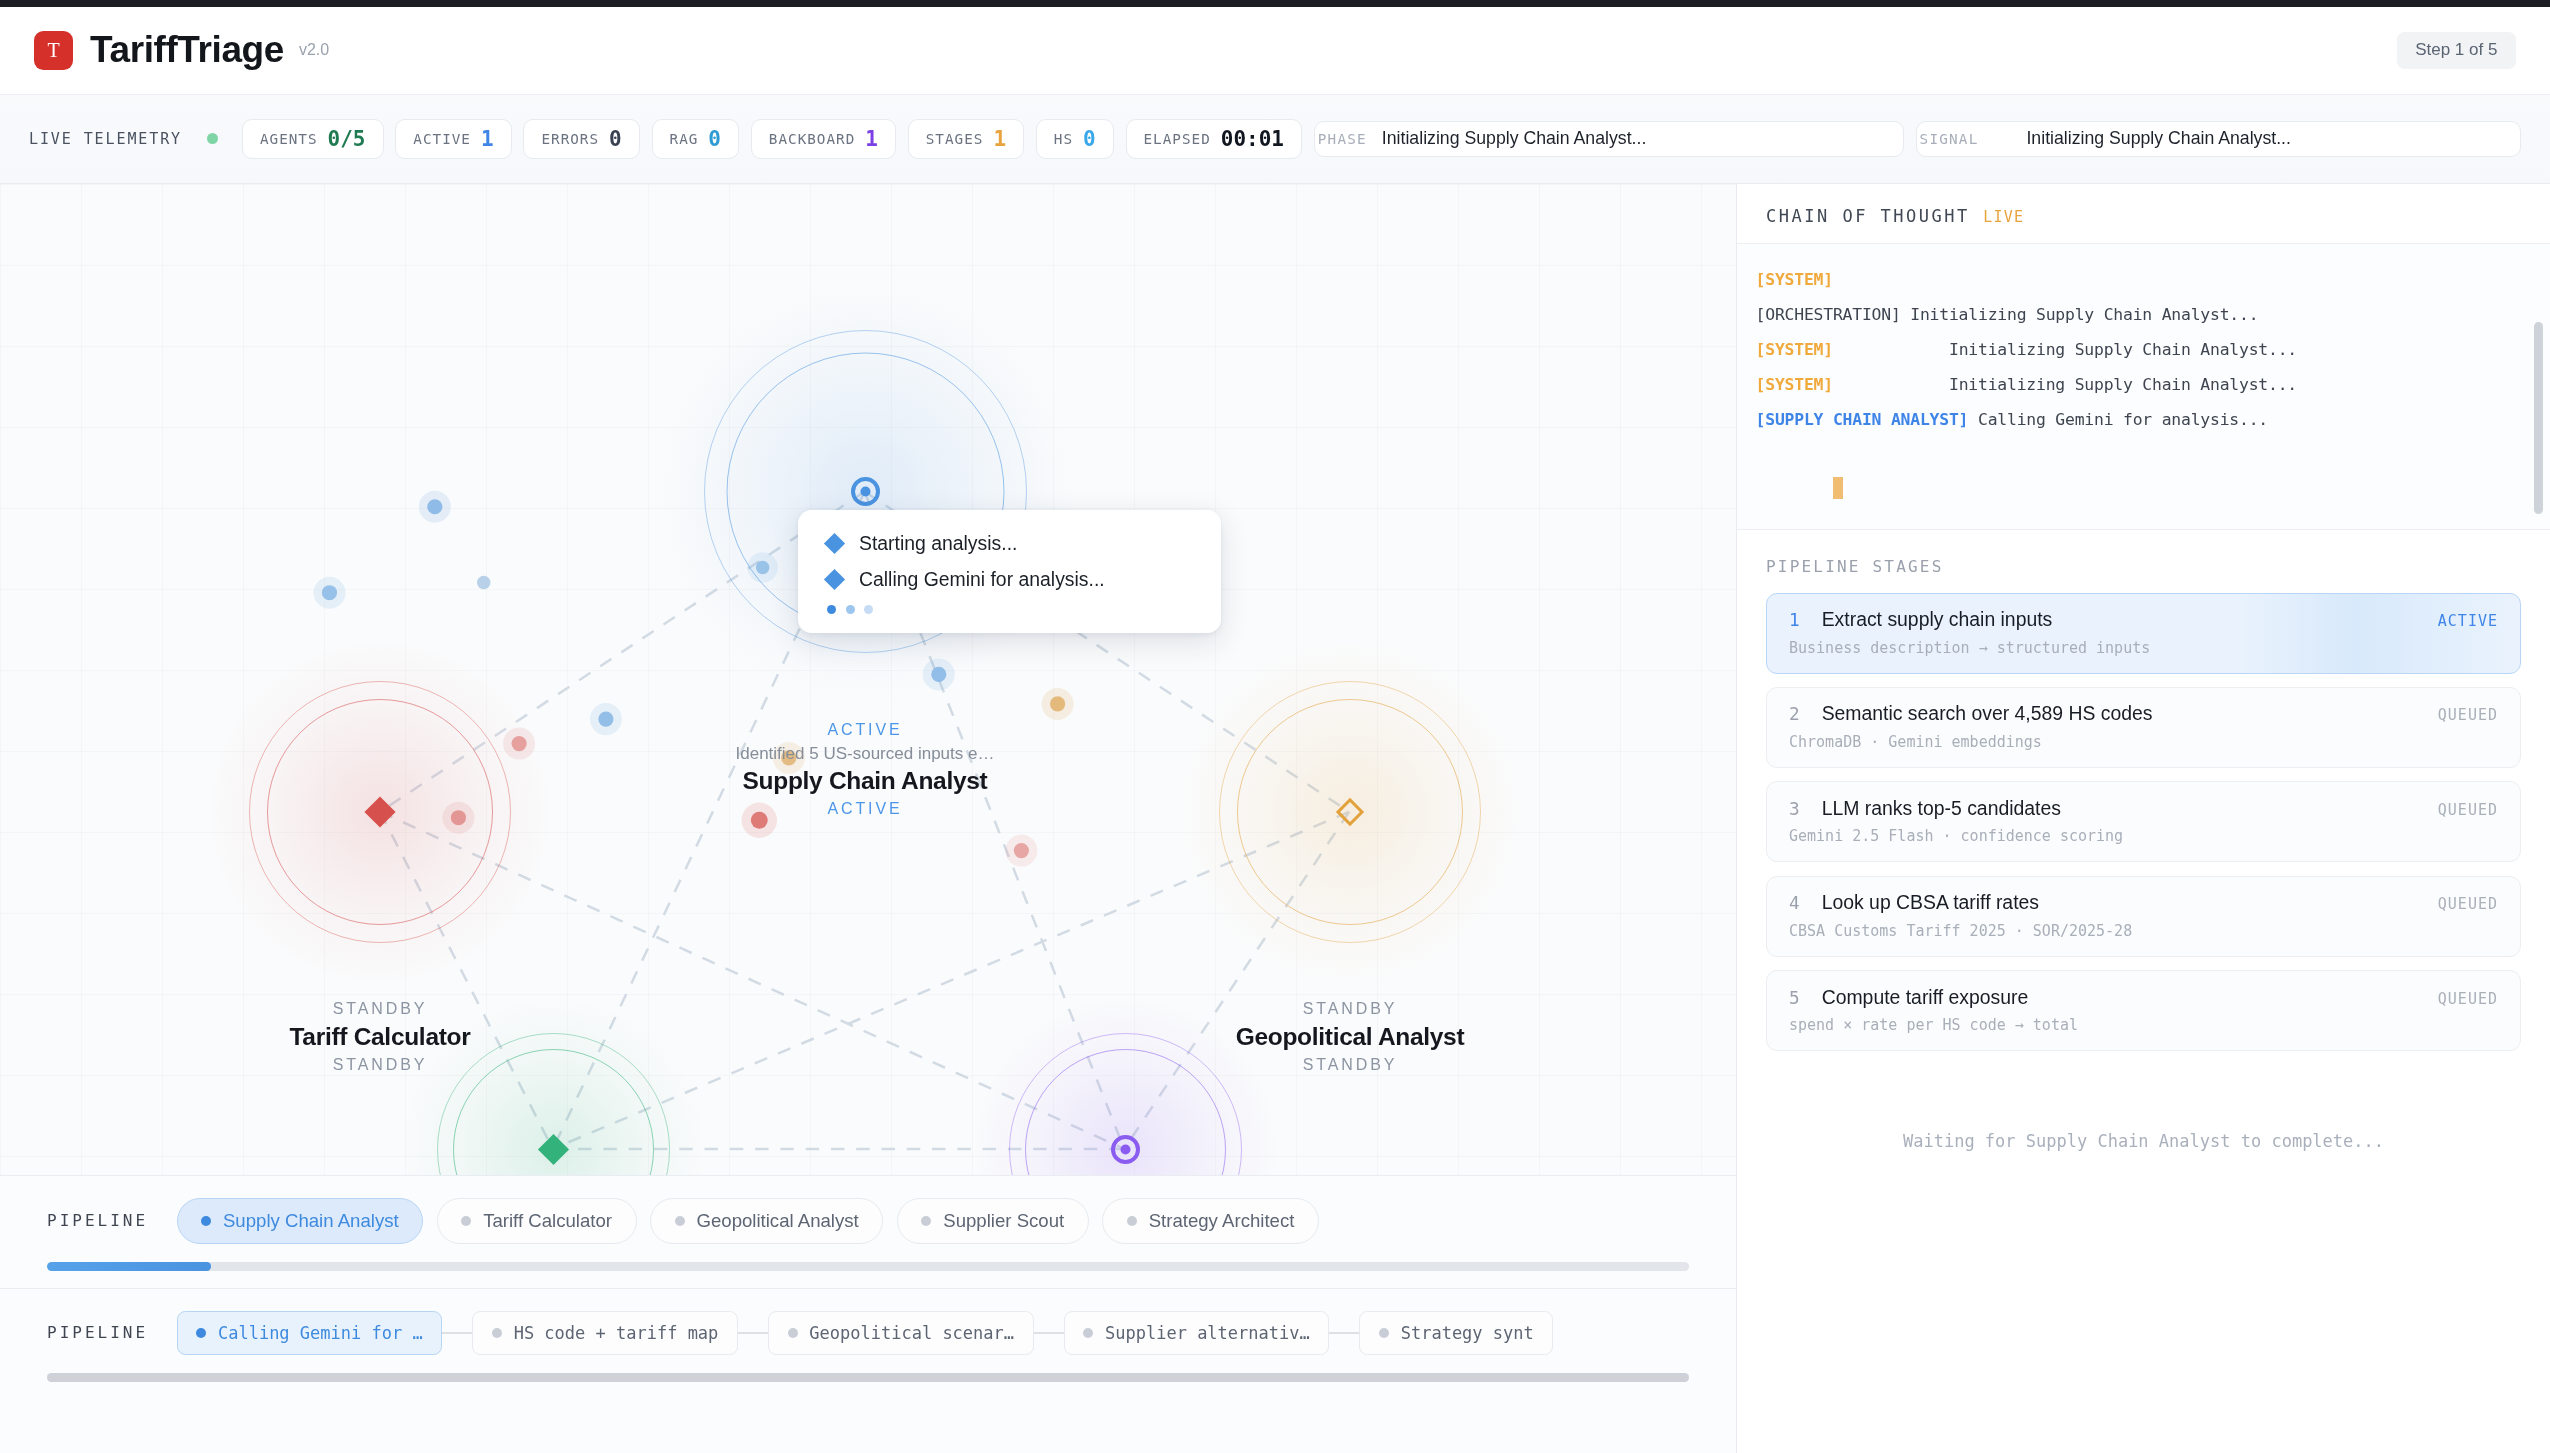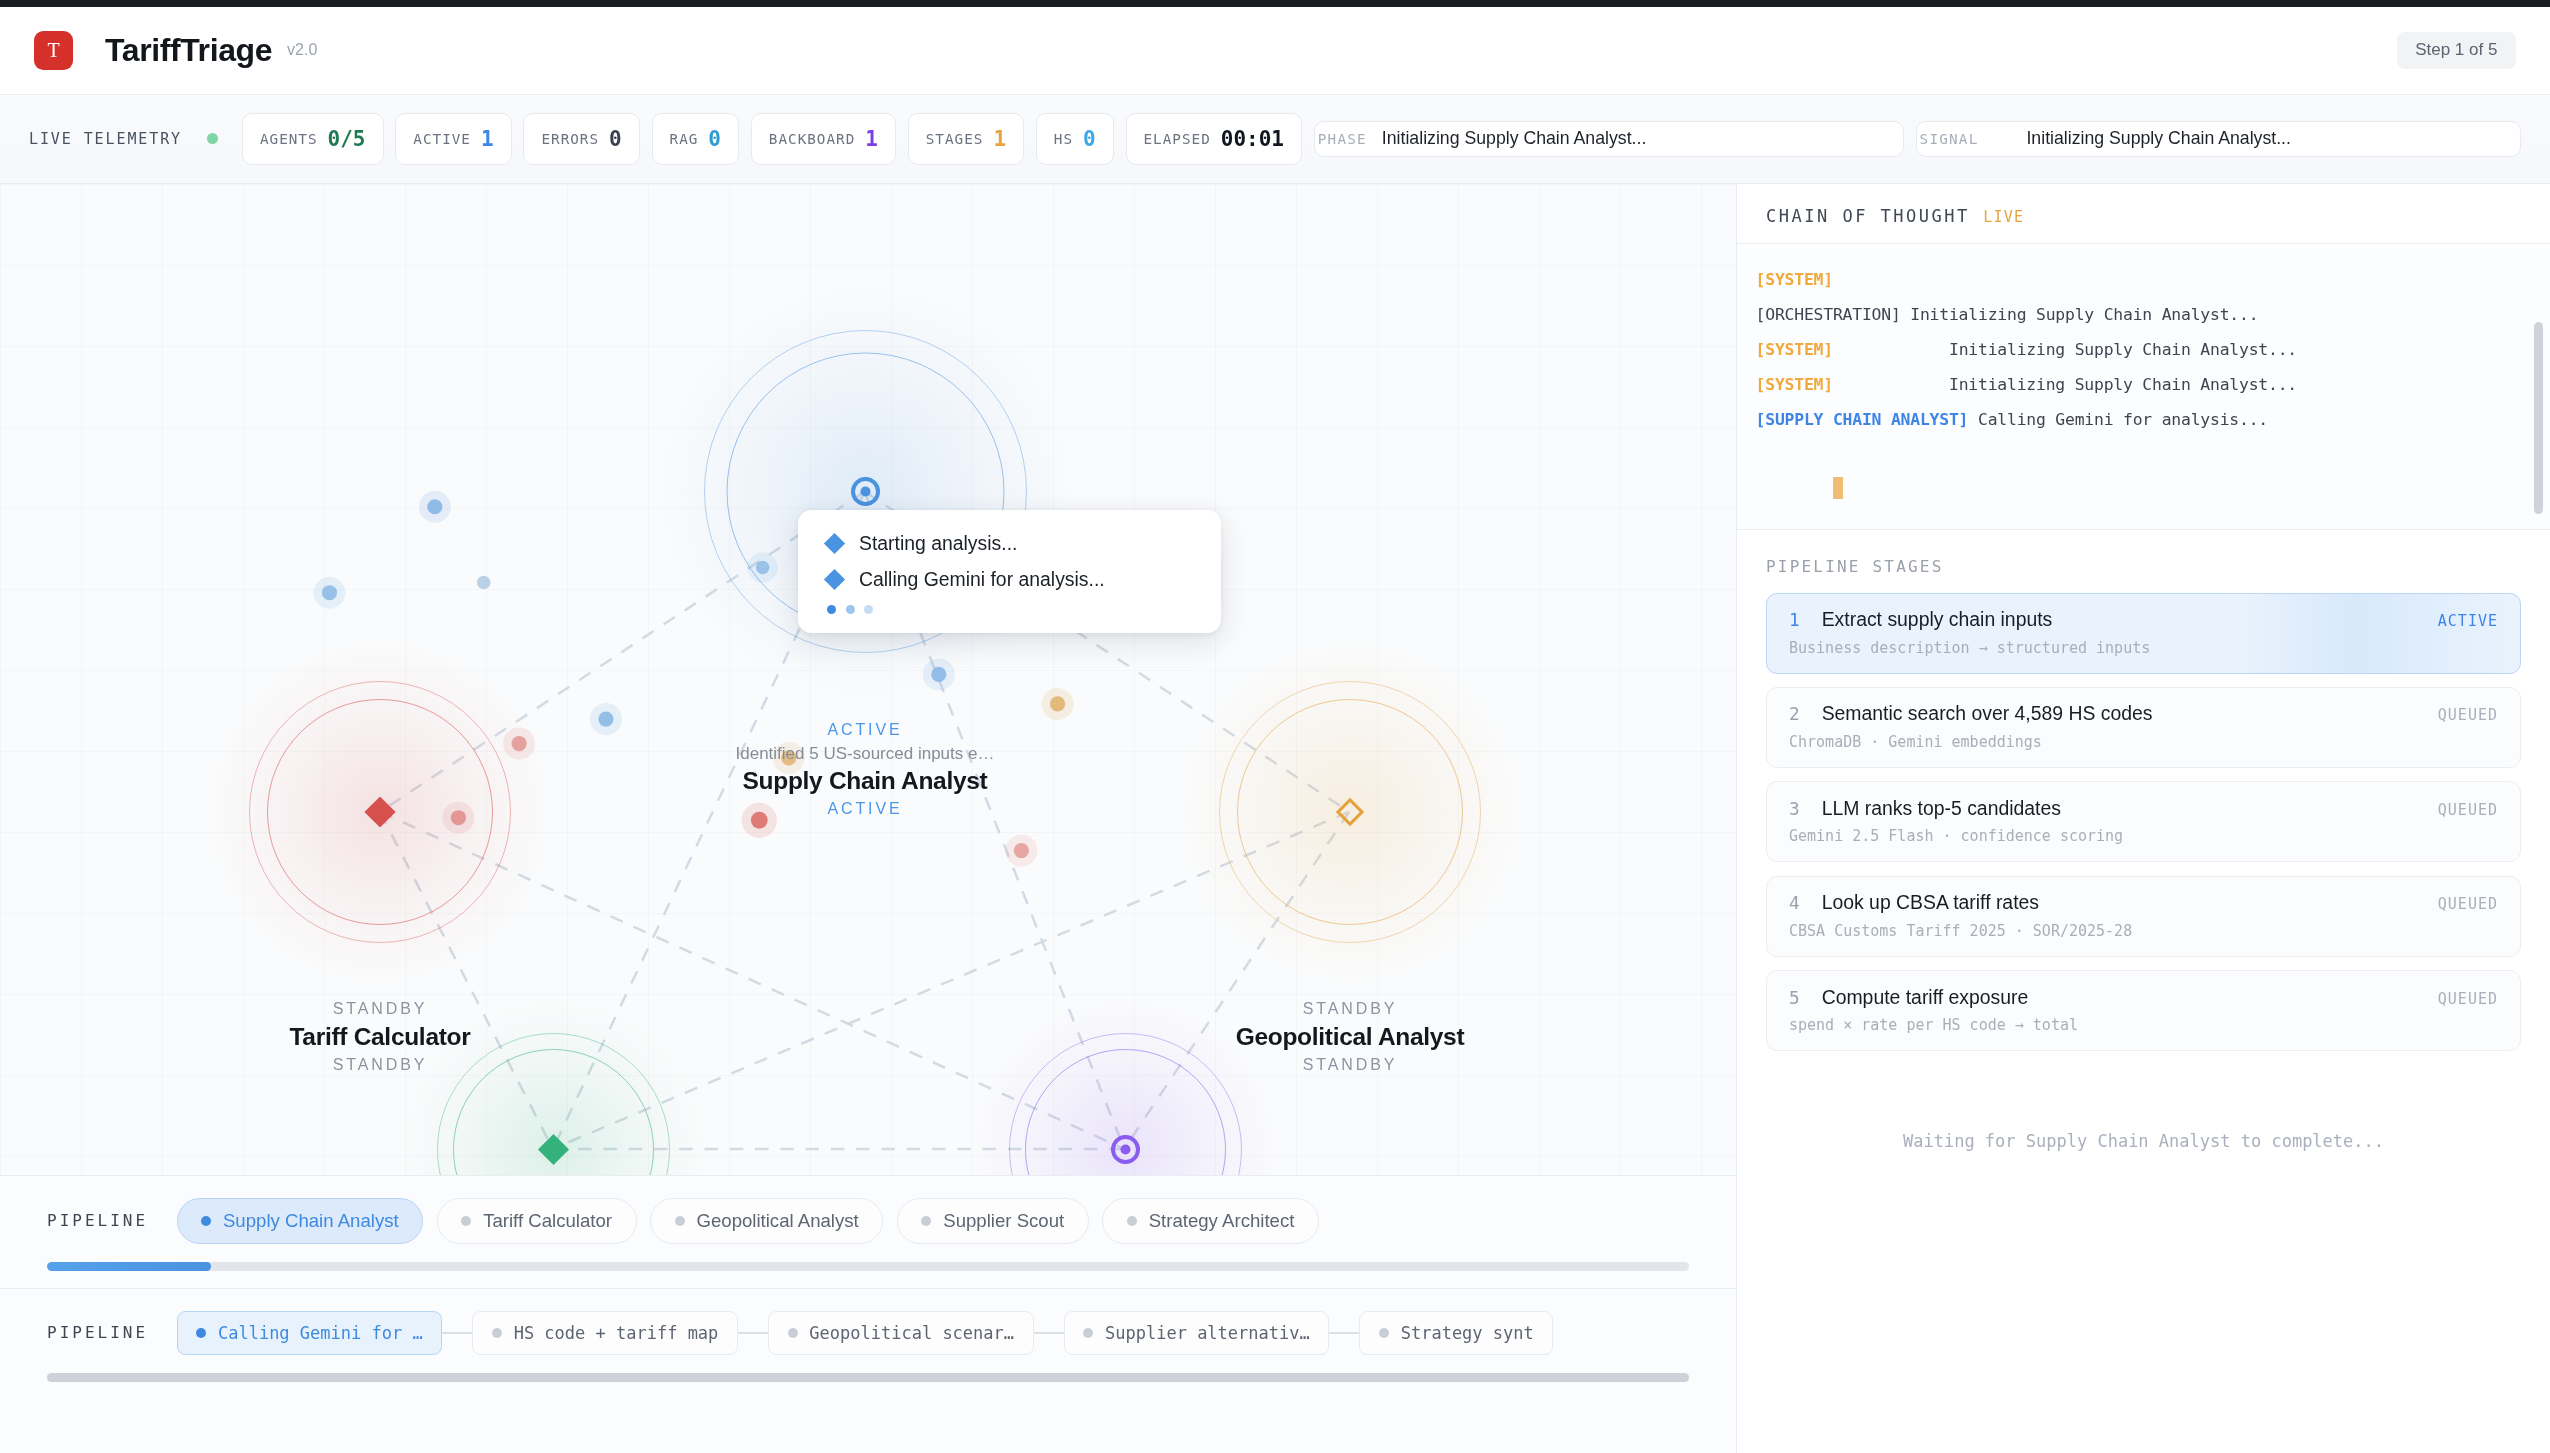--- a/index.html
+++ b/index.html
@@ -24,21 +24,21 @@
   }
   .logo-box {
     width: 39px; height: 39px; border-radius: 9.3px;
     background: #d6302b; color: #fff;
     display: flex; align-items: center; justify-content: center;
     font-size: 20px; font-weight: 500;
     font-family: "Liberation Serif", serif;
     flex: 0 0 auto;
   }
   .app-title {
-    margin-left: 32px; font-size: 32px; font-weight: 700;
+    margin-left: 17px; font-size: 37px; font-weight: 700;
     color: #13171c; letter-spacing: -0.4px;
   }
   .app-ver { margin-left: 15px; font-size: 16px; color: #9aa2ad; }
   .spacer { flex: 1 1 auto; }
   .step-badge {
     background: #f1f3f5; border-radius: 7.6px;
     padding: 8.4px 18.6px; font-size: 17px; color: #5b6472;
   }
 
   
@@ -54,21 +54,21 @@
     font-family: "DejaVu Sans Mono", monospace;
     white-space: nowrap;
   }
   .tele-dot {
     width: 11px; height: 11px; border-radius: 50%;
     background: #7fd5a6; margin-left: 13.5px; margin-right: 11.8px;
     flex: 0 0 auto;
   }
   .chip {
     background: #ffffff; border: 0.8px solid #e7eaee;
-    border-radius: 10px; height: 52px;
+    border-radius: 10px; height: 40px;
     display: flex; align-items: center; gap: 10px;
     padding: 0 17px; white-space: nowrap;
     flex: 0 0 auto;
   }
   .chip .k {
     font-family: "DejaVu Sans Mono", monospace;
     font-size: 14.3px; letter-spacing: 1px; color: #6b7380;
   }
   .chip .v {
     font-family: "DejaVu Sans Mono", monospace;

